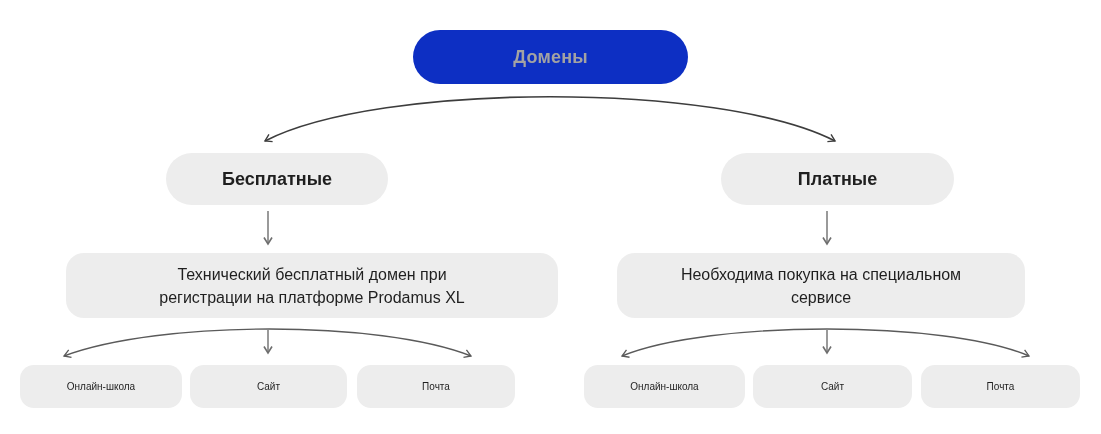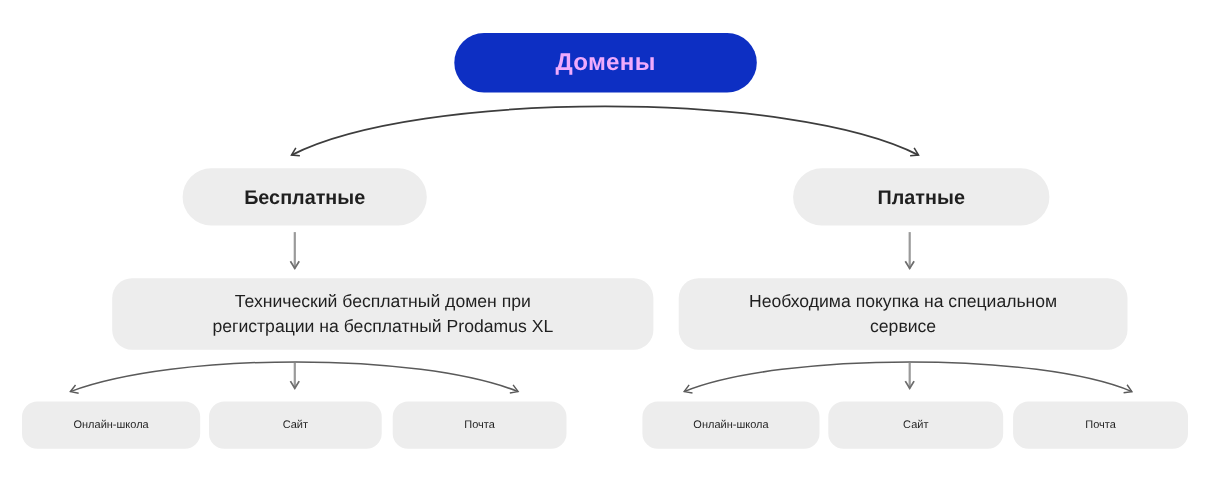--- a/index.html
+++ b/index.html
@@ -29,40 +29,40 @@
     display: flex;
     align-items: center;
     justify-content: center;
     text-align: center;
     box-sizing: border-box;
   }
   .root-node {
     left: 413px; top: 30px;
     width: 275px; height: 54px;
     background: #0d2fc3;
-    color: #f0abfc;
+    color: #a3a3a3;
     font-weight: 700;
-    font-size: 22px;
+    font-size: 18px;
     border-radius: 27px;
     letter-spacing: 0.2px;
   }
   .branch-node {
     font-weight: 700;
     font-size: 18px;
     border-radius: 26px;
   }
   .branch-free { left: 166px; top: 153px; width: 222px; height: 52px; }
   .branch-paid { left: 721px; top: 153px; width: 233px; height: 52px; }
   .desc-node {
     font-size: 16px;
     line-height: 23px;
     border-radius: 18px;
     flex-direction: column;
   }
-  .desc-free { left: 66px;  top: 253px; width: 492px; height: 65px; margin-left: 36px; }
+  .desc-free { left: 66px;  top: 253px; width: 492px; height: 65px; }
   .desc-paid { left: 617px; top: 253px; width: 408px; height: 65px; text-align: center; }
   .leaf-node {
     font-size: 10px;
     border-radius: 14px;
     top: 365px;
     height: 43px;
   }
   .leaf-free-0 { left: 20px;  width: 162px; }
   .leaf-free-1 { left: 190px; width: 157px; }
   .leaf-free-2 { left: 357px; width: 158px; }
@@ -106,21 +106,21 @@
 
   <div class="node branch-node branch-free">
     <span>Бесплатные</span>
   </div>
   <div class="node branch-node branch-paid">
     <span>Платные</span>
   </div>
 
   <div class="node desc-node desc-free">
     <div>Технический бесплатный домен при</div>
-    <div>регистрации на бесплатный Prodamus XL</div>
+    <div>регистрации на платформе Prodamus XL</div>
   </div>
   <div class="node desc-node desc-paid">
     <div>Необходима покупка на специальном</div>
     <div>сервисе</div>
   </div>
 
   <div class="node leaf-node leaf-free-0">
     <span>Онлайн-школа</span>
   </div>
   <div class="node leaf-node leaf-free-1">

